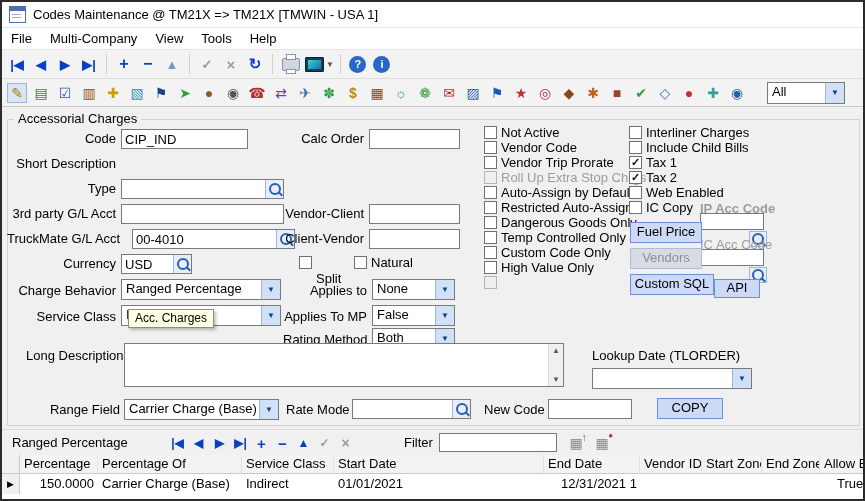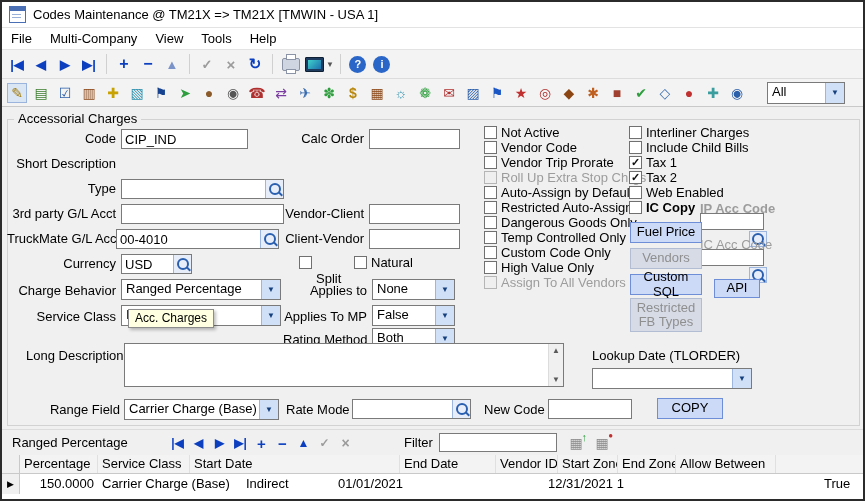--- a/index.html
+++ b/index.html
@@ -171,21 +171,21 @@
     </div>
     <div class="fld" style="left:119px;top:72px;width:163px;">
       <input value="" style="">
       <span class="lkp">
           <span class="mag"></span>
         </span>
     </div>
     <div class="fld" style="left:119px;top:97px;width:163px;">
       <input value="" style="">
     </div>
-    <div class="fld" style="left:114px;top:122px;width:163px;">
+    <div class="fld" style="left:130px;top:122px;width:163px;">
       <input value="00-4010" style="">
       <span class="lkp">
           <span class="mag"></span>
         </span>
     </div>
     <div class="fld" style="left:119px;top:147px;width:71px;">
       <input value="USD" style="">
       <span class="lkp">
           <span class="mag"></span>
         </span>
@@ -246,54 +246,52 @@
     <span class="cblbl" style="left:499px;top:93px;">Restricted Auto-Assign</span>
     <span class="cb" style="left:482px;top:109px;"></span>
     <span class="cblbl" style="left:499px;top:108px;">Dangerous Goods Only</span>
     <span class="cb" style="left:482px;top:124px;"></span>
     <span class="cblbl" style="left:499px;top:123px;">Temp Controlled Only</span>
     <span class="cb" style="left:482px;top:139px;"></span>
     <span class="cblbl" style="left:499px;top:138px;">Custom Code Only</span>
     <span class="cb" style="left:482px;top:154px;"></span>
     <span class="cblbl" style="left:499px;top:153px;">High Value Only</span>
     <span class="cb dis" style="left:482px;top:169px;"></span>
-    <span class="cblbl dis-text" style="left:499px;top:168px;">Assign To All Vendors</span>
 
     <span class="cb" style="left:627px;top:19px;"></span>
     <span class="cblbl" style="left:644px;top:18px;">Interliner Charges</span>
     <span class="cb" style="left:627px;top:34px;"></span>
     <span class="cblbl" style="left:644px;top:33px;">Include Child Bills</span>
     <span class="cb" style="left:627px;top:49px;">✓</span>
     <span class="cblbl" style="left:644px;top:48px;">Tax 1</span>
     <span class="cb" style="left:627px;top:64px;">✓</span>
     <span class="cblbl" style="left:644px;top:63px;">Tax 2</span>
     <span class="cb" style="left:627px;top:79px;"></span>
     <span class="cblbl" style="left:644px;top:78px;">Web Enabled</span>
     <span class="cb" style="left:627px;top:94px;"></span>
-    <span class="cblbl" style="left:644px;top:93px;font-weight:bold;">IC Copy</span>
+    <span class="cblbl" style="left:644px;top:93px;">IC Copy</span>
 
     <div class="lbl lbl-l dis-text" style="left:698px;top:94px;width:90px;font-weight:bold;">IP Acc Code</div>
     <div class="fld" style="left:698px;top:106px;width:64px;height:17px;">
       <input value="" style="">
     </div>
     <span class="lkp" style="position:absolute;left:747px;top:124px;width:16px;height:14px;border:1px solid #9db6e0;">
         <span class="mag"></span>
       </span>
     <div class="lbl lbl-l dis-text" style="left:698px;top:130px;width:90px;">IC Acc Code</div>
     <div class="fld" style="left:698px;top:142px;width:64px;height:17px;">
       <input value="" style="">
     </div>
     <span class="lkp" style="position:absolute;left:747px;top:160px;width:16px;height:14px;border:1px solid #9db6e0;">
         <span class="mag"></span>
       </span>
 
     <div class="btn" style="left:628px;top:115px;width:72px;height:21px;">Fuel Price</div>
     <div class="btn dis" style="left:628px;top:141px;width:72px;height:21px;">Vendors</div>
-    <div class="btn" style="left:628px;top:167px;width:72px;height:21px;">Custom SQL</div>
-    <div class="btn dis" style="left:628px;top:191px;width:72px;height:34px;padding:0 4px;">Restricted FB Types</div>
+    <div class="btn" style="left:628px;top:167px;width:84px;height:21px;">Custom SQL</div>
     <div class="btn" style="left:712px;top:172px;width:46px;height:19px;">API</div>
 
     <div class="lbl lbl-l" style="left:24px;top:241px;width:95px;">Long Description</div>
     <div class="ta" style="left:122px;top:236px;width:440px;height:44px;">
       <textarea style=""></textarea>
       <span class="vsb">
           <span>▲</span>
           <span>▼</span>
         </span>
     </div>
@@ -343,35 +341,36 @@
     <span class="gbtn" style="left:589px;">
         <span class="g-grid">▦</span>
         <span class="g-ov" style="color:#c03030;font-size:8px;">●</span>
       </span>
   </div>
 
   <div class="grid">
     <div class="ghead">
       <div class="gh marker" style="width:18px;"></div>
       <div class="gh" style="width:78px;">Percentage</div>
+      <div class="gh" style="width:144px;">Percentage Of</div>
       <div class="gh" style="width:92px;">Service Class</div>
       <div class="gh" style="width:210px;">Start Date</div>
       <div class="gh" style="width:96px;">End Date</div>
       <div class="gh" style="width:62px;">Vendor ID</div>
       <div class="gh" style="width:60px;">Start Zone</div>
       <div class="gh" style="width:58px;">End Zone</div>
       <div class="gh" style="width:100px;">Allow Between</div>
     </div>
     <div class="grow">
       <div class="gc marker" style="width:18px;">▶</div>
       <div class="gc num" style="width:78px;">150.0000</div>
       <div class="gc" style="width:144px;">Carrier Charge (Base)</div>
       <div class="gc" style="width:92px;">Indirect</div>
       <div class="gc" style="width:210px;">01/01/2021</div>
-      <div class="gc" style="width:96px;">12/31/2021 1</div>
+      <div class="gc" style="width:96px;margin-left:13px;">12/31/2021 1</div>
       <div class="gc" style="width:62px;"></div>
       <div class="gc" style="width:60px;"></div>
       <div class="gc" style="width:58px;"></div>
       <div class="gc" style="width:100px;">True</div>
     </div>
   </div>
 
 </div>
 
 </body></html>

